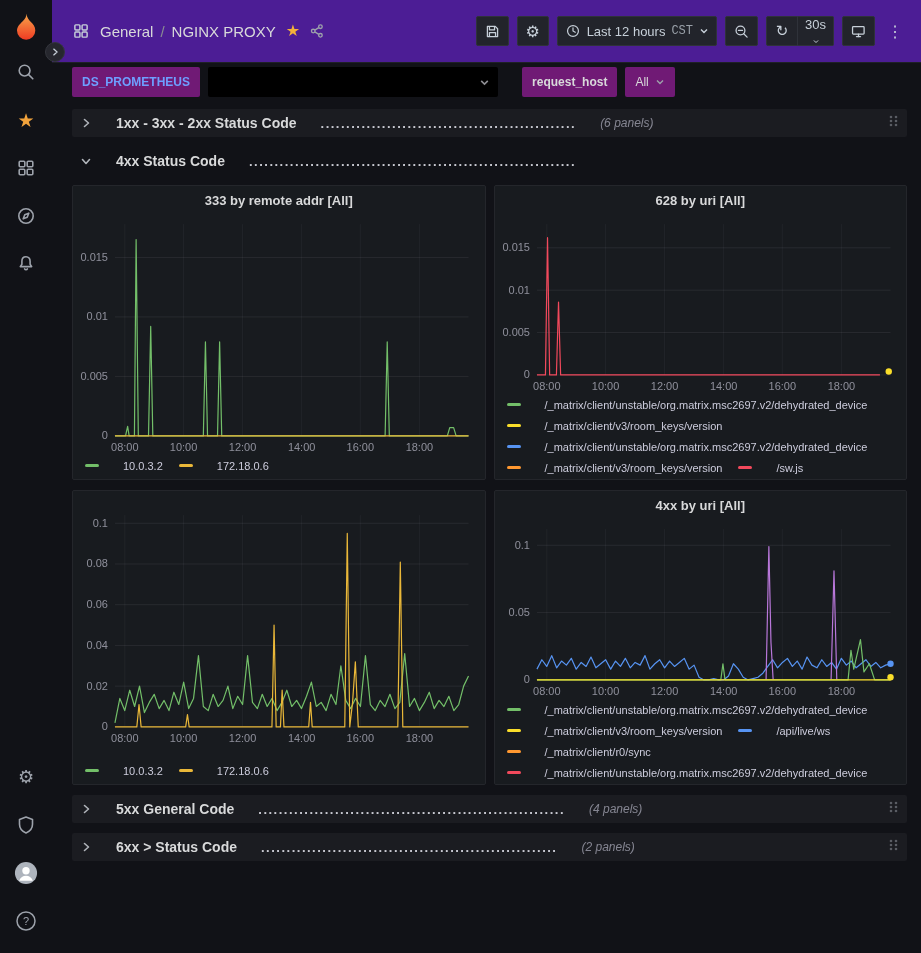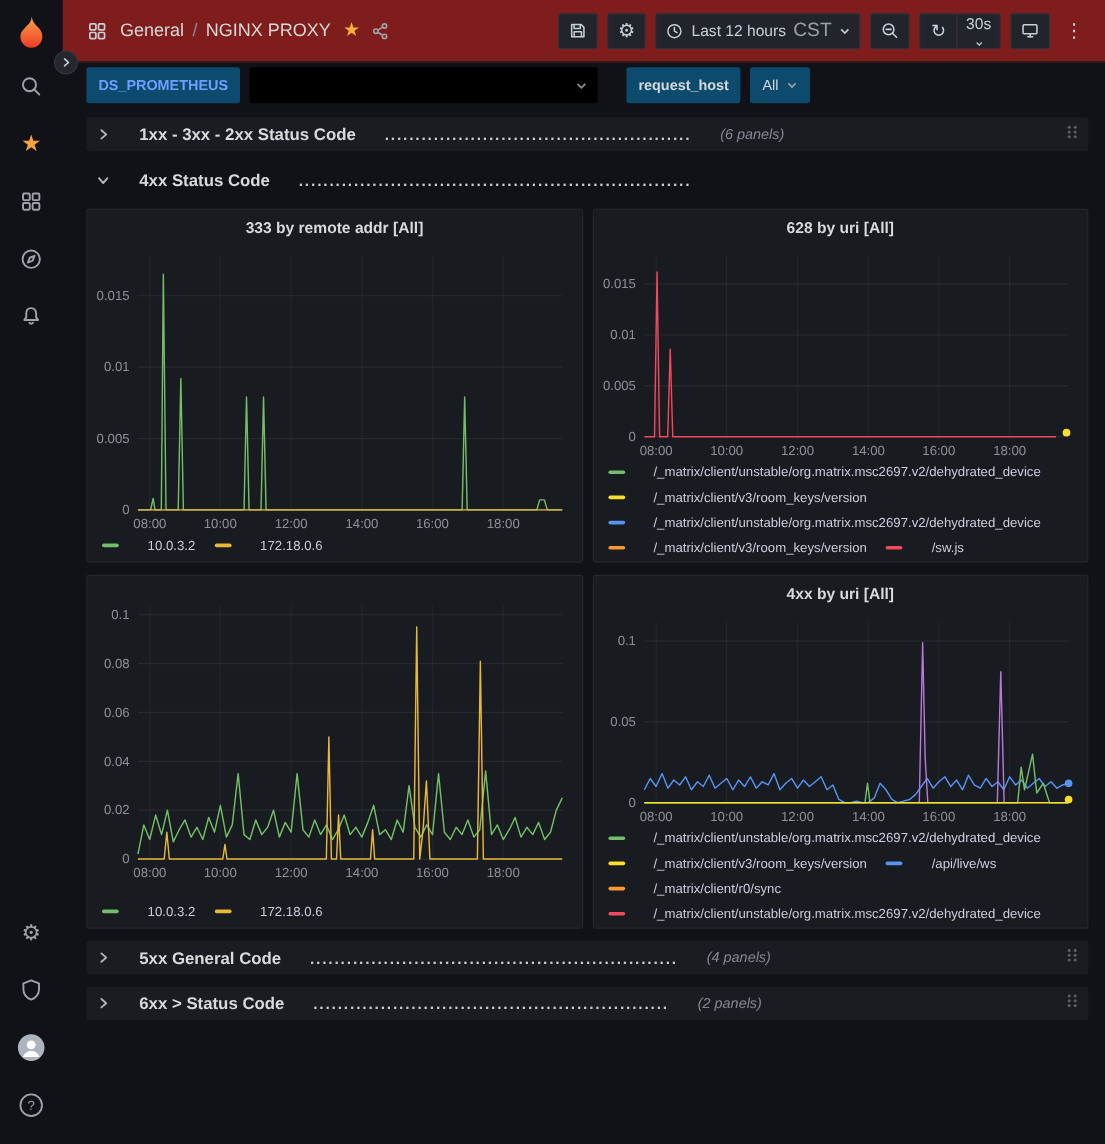--- a/index.html
+++ b/index.html
@@ -17,45 +17,45 @@
   .sb-icon { width:24px; height:24px; margin:12px 0; display:flex; align-items:center;
     justify-content:center; cursor:pointer; color:#9da2ab; }
   .sb-icon.star { color:#f2a33c; font-size:19px; line-height:1; }
   .sb-icon.gear { font-size:18px; line-height:1; }
   .sb-spacer { flex:1; }
   .expand-btn { position:absolute; left:45px; top:42px; width:20px; height:20px;
     border-radius:50%; background:#26272e; border:1px solid #34363d; z-index:10;
     display:flex; align-items:center; justify-content:center; cursor:pointer; }
   
   .main { margin-left:52px; height:100%; display:flex; flex-direction:column; }
-  .topbar { height:52px; flex:none; display:flex; align-items:center; gap:8px;
-    padding:0 14px 0 20px; background:#7f1d1d; border-bottom:1px solid #1f2026; }
+  .topbar { height:63px; flex:none; display:flex; align-items:center; gap:8px;
+    padding:0 14px 0 20px; background:#4c1d95; border-bottom:1px solid #1f2026; }
   .tb-icon { display:flex; align-items:center; justify-content:center; cursor:pointer;
     color:#c7d0d9; }
   .tb-title { display:flex; align-items:center; gap:7px; font-size:15px; color:#d8d9da;
     margin:0 2px; white-space:nowrap; }
   .tb-title .sep { color:#8a8d93; }
   .star-gold { color:#f4b13a; font-size:16px; line-height:1; cursor:pointer; }
   .tb-spacer { flex:1; }
   .tb-btn { height:30px; min-width:32px; padding:0 7px; background:#22242b;
     border:1px solid #2f323a; border-radius:2px; display:flex; align-items:center;
     justify-content:center; gap:6px; cursor:pointer; color:#c7d0d9; font-size:13px;
     font-family:inherit; white-space:nowrap; }
-  .tb-btn .tz { opacity:.72; font-size:16px; }
+  .tb-btn .tz { opacity:.72; font-size:12px;font-family:Liberation Mono, monospace; }
   .tb-btn.gear-btn { font-size:16px; }
   .refresh-glyph { font-size:15px; }
   .btn-group { display:flex; }
   .btn-group .tb-btn:first-child { border-radius:2px 0 0 2px; }
   .btn-group .tb-btn:last-child { border-radius:0 2px 2px 0; border-left:0;flex-direction:column; }
   .kebab { font-size:16px; padding:0 4px; }
   
   .submenu { height:40px; flex:none; display:flex; align-items:center; gap:8px;
     padding:4px 14px 6px 20px; }
   .chip { height:30px; display:flex; align-items:center; padding:0 10px;
-    background:#0c4a6e; border-radius:2px; font-size:12px; font-weight:700;
+    background:#701a75; border-radius:2px; font-size:12px; font-weight:700;
     cursor:pointer; white-space:nowrap; }
   .chip.ds { color:#6e9fff; }
   .chip.var { color:#d8d9da; margin-left:16px; }
   .chip.val { font-weight:400; gap:6px; color:#d8d9da; }
   .black-select { width:290px; height:30px; background:#000; border-radius:2px;
     display:flex; align-items:center; justify-content:flex-end; padding:0 8px;
     cursor:pointer; color:#8e8e93; }
   
   .dashboard { flex:1; padding:4px 14px 0 20px; overflow:hidden; }
   .row-head { height:28px; display:flex; align-items:center; gap:24px;

